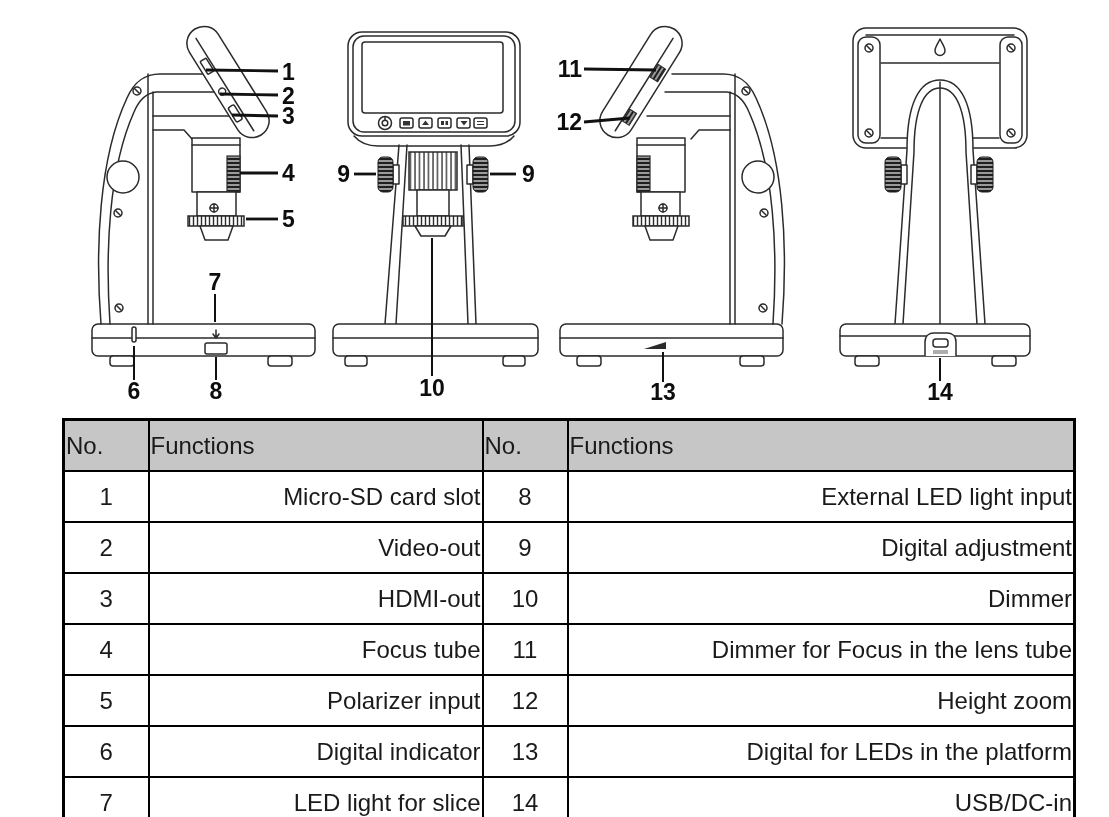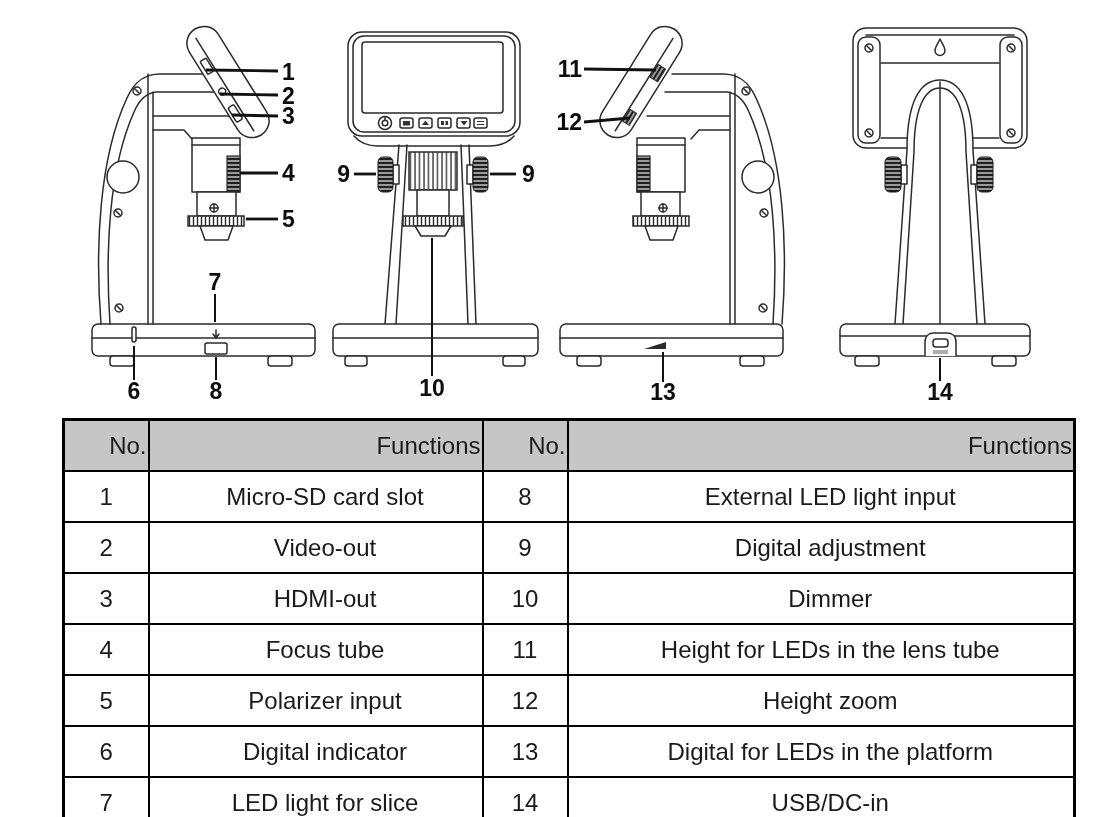--- a/index.html
+++ b/index.html
@@ -19,23 +19,23 @@
   
   table.fn {
     position:absolute; left:62px; top:418px; width:1011px;
     border-collapse:collapse; table-layout:fixed;
     border:3px solid #000;
   }
   .fn th, .fn td {
     border:2px solid #000; height:47px; font-size:24px; color:#1a1a1a;
     font-weight:normal; overflow:hidden; white-space:nowrap;
   }
-  .fn th { background:#c6c6c6; text-align:right; }
+  .fn th { background:#c6c6c6; text-align:left; }
   .fn td.num { text-align:center; }
-  .fn td.fun { text-align:center; padding-left:20px; }
+  .fn td.fun { text-align:right; padding-left:20px; }
 </style>
 </head>
 <body>
 
 <svg class="stage" width="1109" height="412" viewBox="0 0 1109 412">
   <defs>
     <pattern id="knurl" width="5" height="4" patternUnits="userSpaceOnUse">
       <rect width="5" height="4" fill="#1f1f1f"></rect>
       <line x1="0" y1="1" x2="5" y2="1" stroke="#ffffff" stroke-width="1.1"></line>
     </pattern>
@@ -305,21 +305,21 @@
     <tr>
       <td class="num">3</td>
       <td class="fun">HDMI-out</td>
       <td class="num">10</td>
       <td class="fun">Dimmer</td>
     </tr>
     <tr>
       <td class="num">4</td>
       <td class="fun">Focus tube</td>
       <td class="num">11</td>
-      <td class="fun">Height for LEDs in the lens tube</td>
+      <td class="fun">Dimmer for Focus in the lens tube</td>
     </tr>
     <tr>
       <td class="num">5</td>
       <td class="fun">Polarizer input</td>
       <td class="num">12</td>
       <td class="fun">Height zoom</td>
     </tr>
     <tr>
       <td class="num">6</td>
       <td class="fun">Digital indicator</td>

